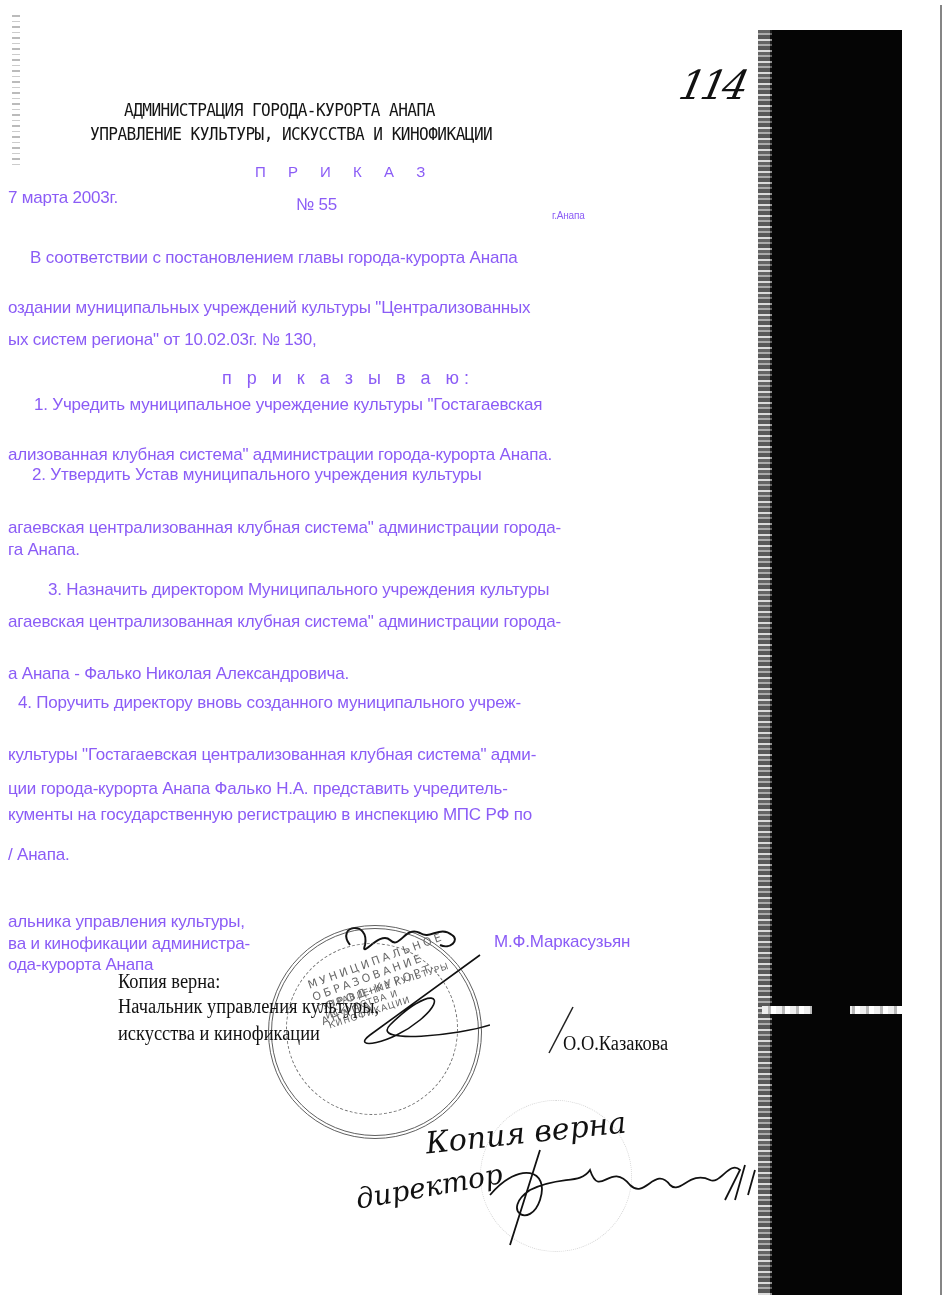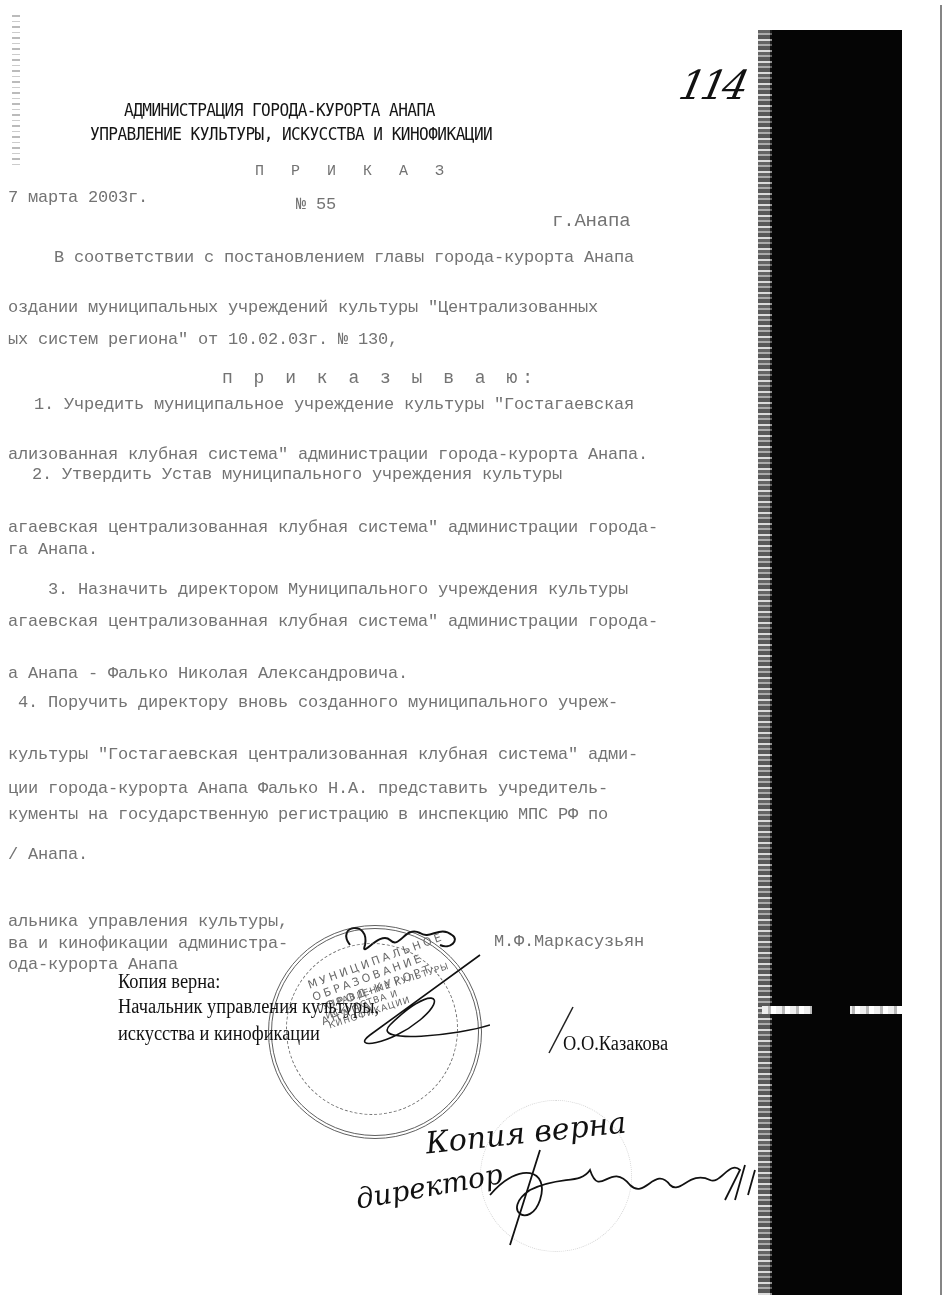--- a/index.html
+++ b/index.html
@@ -2,21 +2,21 @@
 <html><head>
   <meta charset="utf-8">
   <style>
     html, body { margin: 0; padding: 0; }
     body {
       width: 947px; height: 1300px; position: relative; overflow: hidden;
       background: #ffffff; color: #1a1a1a;
       font-family: "Liberation Mono", "DejaVu Sans Mono", monospace;
     }
     .abs { position: absolute; white-space: nowrap; }
-    .typed { font-family: Liberation Mono, monospace; font-size: 17px; color: #737373; letter-spacing: -0.2px; }
+    .typed { font-family: Liberation Sans, sans-serif; font-size: 17px; color: #8b5cf6; letter-spacing: -0.2px; }
     .hdr { font-family: "DejaVu Sans Mono", "Liberation Mono", monospace; font-size: 17.5px; color: #151515; letter-spacing: -0.6px; transform: scaleX(0.92); transform-origin: left top; }
     .spaced { letter-spacing: 9px; font-size: 15px; }
     .serif { font-family: "Liberation Serif", "DejaVu Serif", serif; font-size: 20px; color: #111; transform: scaleX(0.92); transform-origin: left top; }
     .hand { font-family: "DejaVu Serif", "Liberation Serif", serif; font-style: italic; color: #111; }
     
     .dark-band { position: absolute; left: 770px; top: 30px; width: 132px; height: 1265px; background: #050505; }
     .dark-band::before { content: ""; position: absolute; left: -12px; top: 0; width: 14px; height: 100%;
       background: repeating-linear-gradient(180deg, #222 0 3px, #888 3px 5px, #111 5px 9px, #ccc 9px 11px); opacity: 0.7; }
     .band-gap { position: absolute; left: 762px; top: 1006px; width: 140px; height: 8px;
       background: repeating-linear-gradient(90deg, #eee 0 6px, #bbb 6px 9px, #fff 9px 14px); }
@@ -46,23 +46,23 @@
 
   <div class="abs hand" style="left:680px; top:62px; font-size:40px; letter-spacing:-4px; transform:skewX(-12deg);">114</div>
 
   <div class="abs hdr" style="left:124px; top:100px;">АДМИНИСТРАЦИЯ ГОРОДА-КУРОРТА АНАПА</div>
   <div class="abs hdr" style="left:90px; top:124px;">УПРАВЛЕНИЕ КУЛЬТУРЫ, ИСКУССТВА И КИНОФИКАЦИИ</div>
 
   <div class="abs typed spaced" style="left:255px; top:163px;">П Р И К А З</div>
 
   <div class="abs typed" style="left:8px; top:188px;">7 марта 2003г.</div>
   <div class="abs typed" style="left:296px; top:195px;">№ 55</div>
-  <div class="abs typed" style="left:552px; top:210px; font-size:19px;">г.Анапа</div>
+  <div class="abs typed" style="left:552px; top:210px; font-size:10px;">г.Анапа</div>
 
-  <div class="abs typed" style="left:30px; top:248px;margin-left:24px;">В соответствии с постановлением главы города-курорта Анапа</div>
+  <div class="abs typed" style="left:30px; top:248px;">В соответствии с постановлением главы города-курорта Анапа</div>
   <div class="abs typed" style="left:8px; top:298px;">оздании муниципальных учреждений культуры "Централизованных</div>
   <div class="abs typed" style="left:8px; top:330px;">ых систем региона" от 10.02.03г. № 130,</div>
 
   <div class="abs typed" style="left:222px; top:368px; letter-spacing:5px; font-size:18px;">п р и к а з ы в а ю:</div>
 
   <div class="abs typed" style="left:34px; top:395px;">1. Учредить муниципальное учреждение культуры "Гостагаевская</div>
   <div class="abs typed" style="left:8px; top:445px;">ализованная клубная система" администрации города-курорта Анапа.</div>
 
   <div class="abs typed" style="left:32px; top:465px;">2. Утвердить Устав муниципального учреждения культуры</div>
   <div class="abs typed" style="left:8px; top:518px;">агаевская централизованная клубная система" администрации города-</div>

